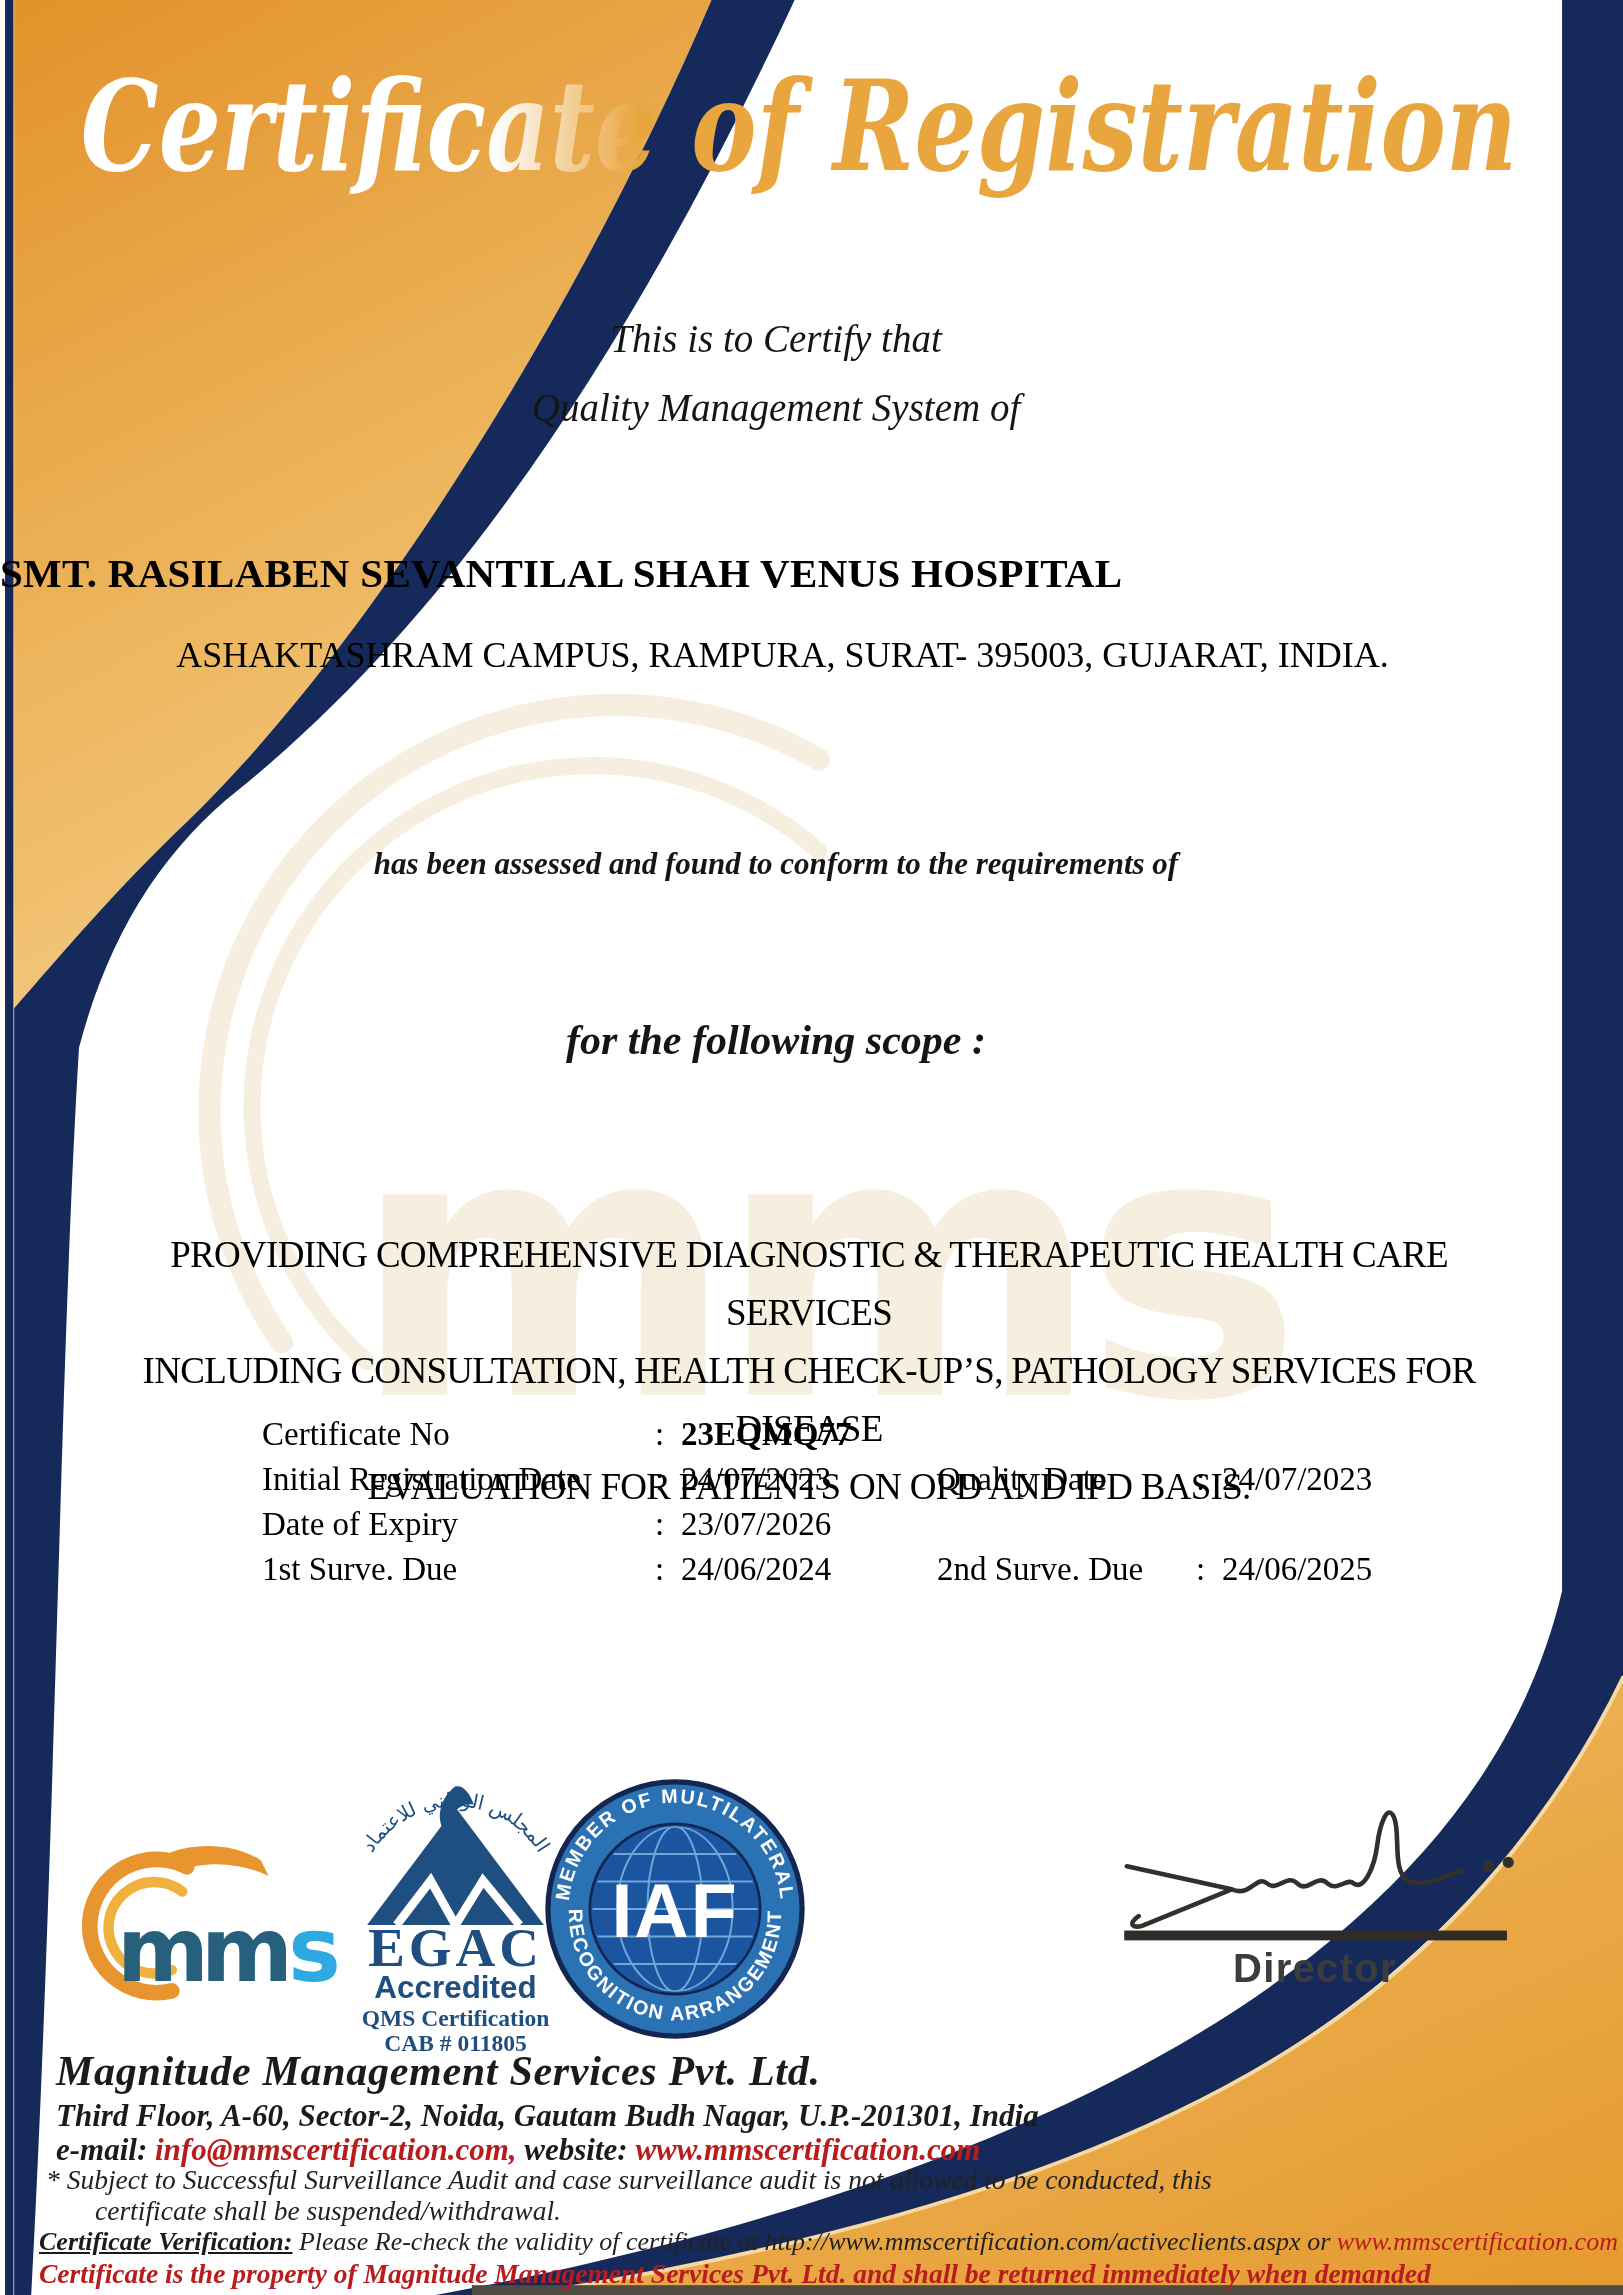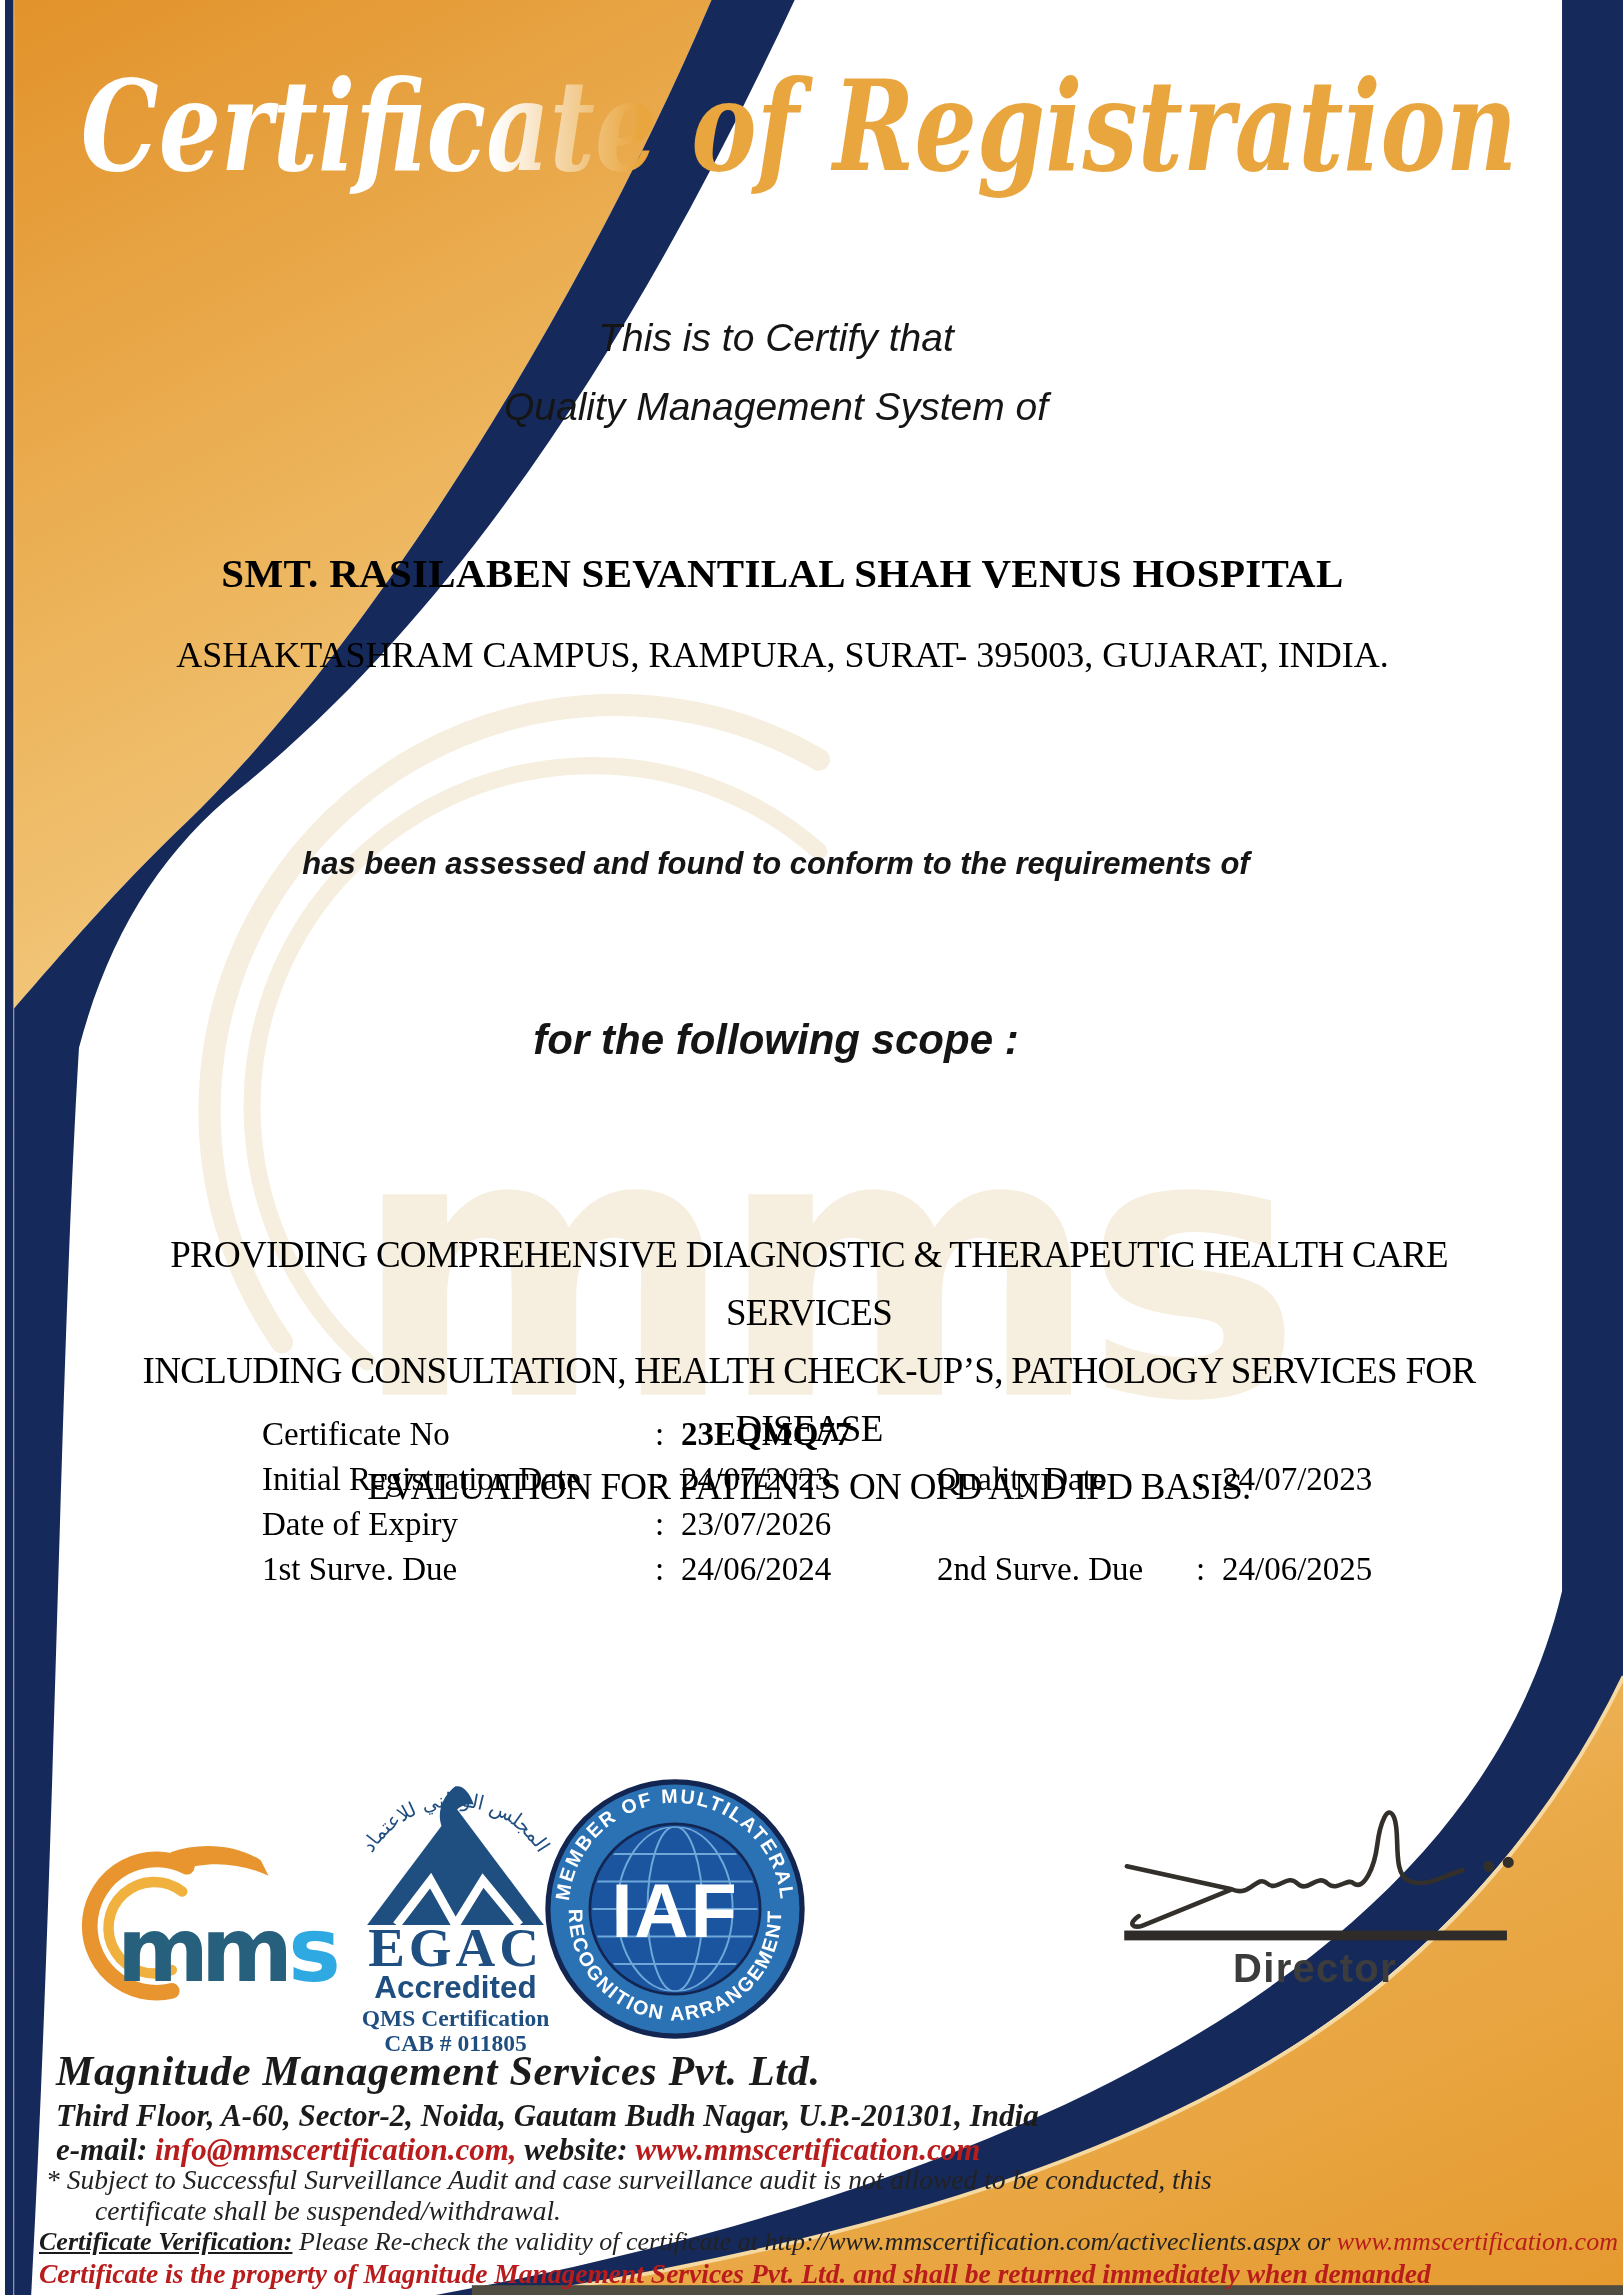--- a/index.html
+++ b/index.html
@@ -15,23 +15,23 @@
   .cert-title{
     top:52px; left:72px; right:98px; text-align:center;
     font-family:"DejaVu Serif",serif; font-style:italic; font-weight:700;
     font-size:98px; white-space:nowrap;
     transform:scaleY(1.28); transform-origin:top center;
     background:linear-gradient(90deg,#ffffff 0%,#ffffff 29%,#e9a63f 39%,#e9a63f 100%);
     -webkit-background-clip:text; background-clip:text;
     -webkit-text-fill-color:transparent; color:transparent;
   }
 
-  .script{font-family:Liberation Sans, sans-serif; font-style:italic; color:#151515;}
+  .script{font-family:Liberation Serif, serif; font-style:italic; color:#151515;}
   .intro-line{left:0; right:72px; text-align:center; font-size:39px; font-weight:500;}
-  .org-name{left:0; right:59px; text-align:center; font-size:41px; font-weight:700; color:#000; letter-spacing:0.3px;}
+  .org-name{left:0; right:59px; text-align:left; font-size:41px; font-weight:700; color:#000; letter-spacing:0.3px;}
   .org-address{left:0; right:59px; text-align:center; font-size:36px; color:#000;}
   .assessed{left:0; right:72px; text-align:center; font-size:31px; font-weight:600;}
   .iso{left:0; right:72px; text-align:center; font-size:82px; font-weight:700; color:#e9a23a; letter-spacing:3.3px; font-family:"Liberation Serif",serif;}
   .scope-intro{left:0; right:72px; text-align:center; font-size:42px; font-weight:600;}
   .scope-block{left:92px; right:98px; text-align:center; font-size:37px; line-height:58px; color:#000; letter-spacing:-0.7px;}
 
   
   .details{top:1416px; left:262px; width:1244px; font-size:33px; color:#000;}
   .drow{position:relative; height:45px;}
   .drow span{position:absolute; white-space:nowrap;}

